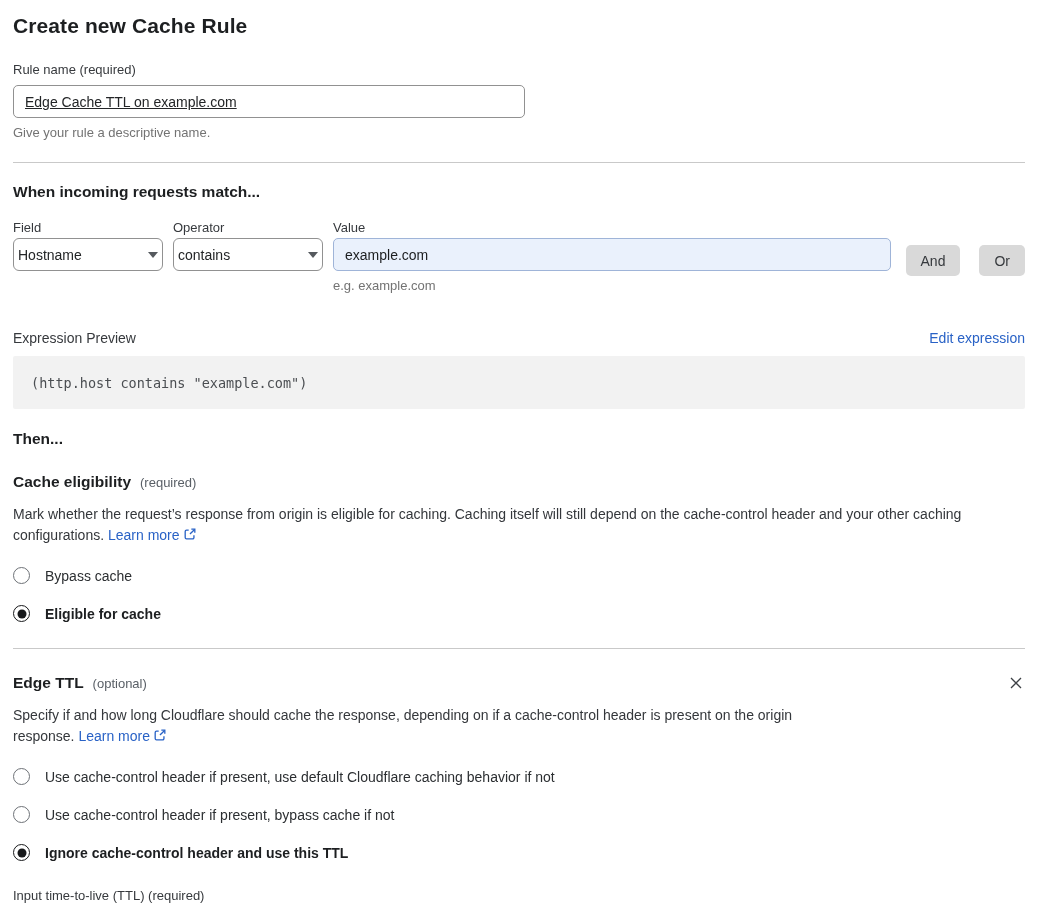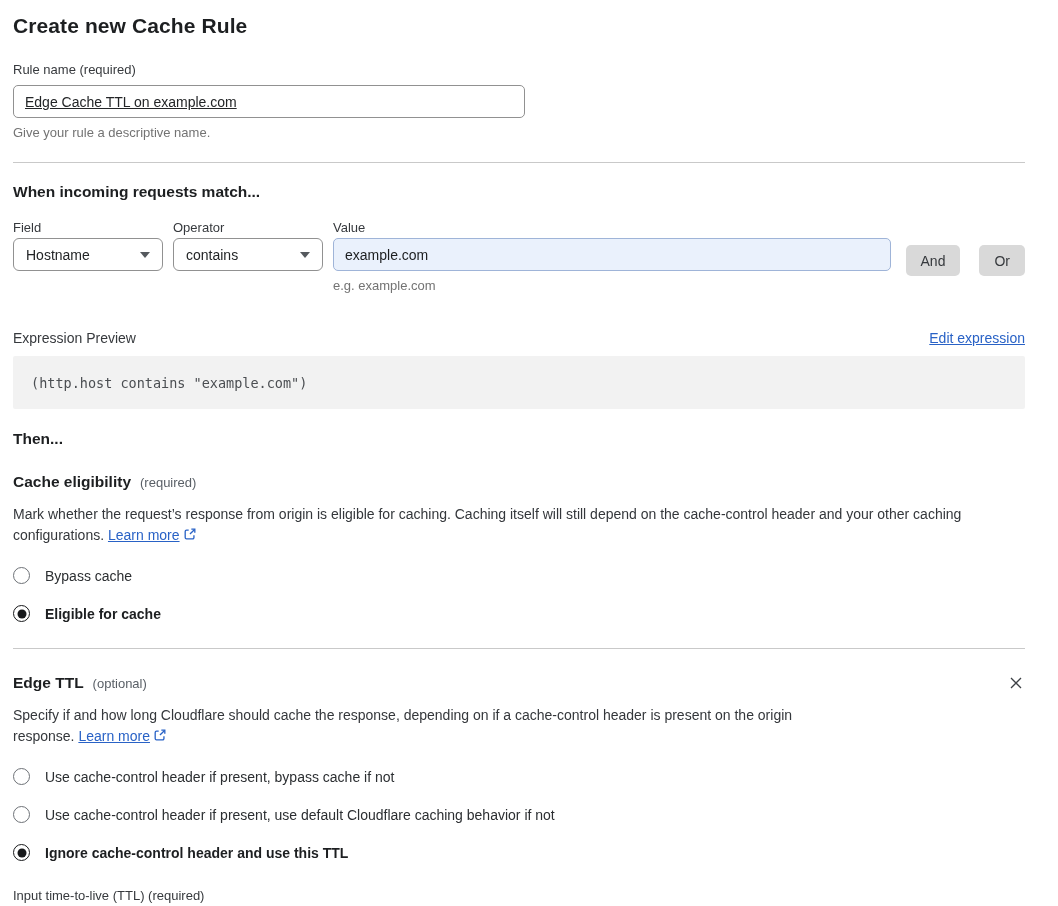--- a/index.html
+++ b/index.html
@@ -32,40 +32,40 @@
   }
   .help{font-size:13px;color:#737373;margin-top:7px;}
   hr.divider{border:none;border-top:1px solid var(--divider);margin:22px 0 0 0;}
   h2.section-heading{font-size:15.5px;font-weight:bold;color:var(--heading);margin-top:20px;}
 
   
   .match-row{display:flex;align-items:flex-start;margin-top:19px;}
   .match-col .field-label{margin-bottom:3px;}
   .select{
     width:150px;height:33px;border:1px solid var(--border);border-radius:6px;background:#fff;
-    display:flex;align-items:center;justify-content:space-between;padding:0 12px;cursor:pointer;
+    display:flex;align-items:center;justify-content:space-between;padding:0 4px;cursor:pointer;
     font-size:14px;color:#232527;
   }
   .chev{width:0;height:0;border-left:5px solid transparent;border-right:5px solid transparent;border-top:6px solid #55595e;}
   .col-gap{width:10px;flex:0 0 auto;}
   .value-col{flex:1 1 auto;}
   .value-input{
     width:100%;height:33px;border:1px solid var(--value-border);border-radius:5px;
     background:var(--value-bg);padding:0 11px;font-size:14px;color:#1c1e20;font-family:inherit;outline:none;
   }
   .andor-wrap{display:flex;gap:19px;margin:25px 0 0 15px;flex:0 0 auto;}
   .andor-btn{
     height:31px;padding:0 15px;background:var(--btn-bg);border:none;border-radius:5px;
     font-size:14px;color:#36393d;font-family:inherit;cursor:pointer;
   }
 
   
   .expr-row{display:flex;justify-content:space-between;align-items:baseline;margin-top:37px;}
   .expr-label{font-size:14px;color:#36393d;}
-  a.link{color:var(--link);text-decoration:underline;cursor:pointer;font-size:14px;}
+  a.link{color:var(--link);cursor:pointer;font-size:14px;}
   .code-block{
     margin-top:10px;background:var(--code-bg);height:53px;display:flex;align-items:center;
     padding:0 18px;font-family:"DejaVu Sans Mono","Liberation Mono",monospace;
     font-size:13.5px;color:#4b4e52;border-radius:2px;
   }
 
   h2.then-heading{font-size:15.5px;font-weight:bold;color:var(--heading);margin-top:21px;}
 
   .sub-head{display:flex;align-items:baseline;gap:9px;margin-top:25px;position:relative;}
   .sub-head h3{font-size:15.5px;font-weight:bold;color:var(--heading);}
@@ -183,25 +183,25 @@
   <p class="desc narrow">
     <span>Specify if and how long Cloudflare should cache the response, depending on if a cache-control header is present on the origin response.</span>
     <a class="link"><span>Learn more</span><svg class="ext-icon" width="14" height="14" viewBox="0 0 16 16">
           <path d="M6.5 3.5H4A1.5 1.5 0 0 0 2.5 5v7A1.5 1.5 0 0 0 4 13.5h7a1.5 1.5 0 0 0 1.5-1.5V9.5" fill="none" stroke="currentColor" stroke-width="1.5"></path>
           <path d="M9.5 2.5h4v4" fill="none" stroke="currentColor" stroke-width="1.5"></path>
           <path d="M13.2 2.8L8 8" stroke="currentColor" stroke-width="1.5"></path>
         </svg></a>
   </p>
   <div class="radio-item">
     <span class="radio-circle"></span>
+    <span class="radio-label">Use cache-control header if present, use default Cloudflare caching behavior if not</span>
+  </div>
+  <div class="radio-item">
+    <span class="radio-circle"></span>
     <span class="radio-label">Use cache-control header if present, bypass cache if not</span>
-  </div>
-  <div class="radio-item">
-    <span class="radio-circle"></span>
-    <span class="radio-label">Use cache-control header if present, use default Cloudflare caching behavior if not</span>
   </div>
   <div class="radio-item selected">
     <span class="radio-circle"></span>
     <span class="radio-label">Ignore cache-control header and use this TTL</span>
   </div>
 
   <div class="ttl-group">
     <label class="field-label">Input time-to-live (TTL) (required)</label>
 
   </div>

